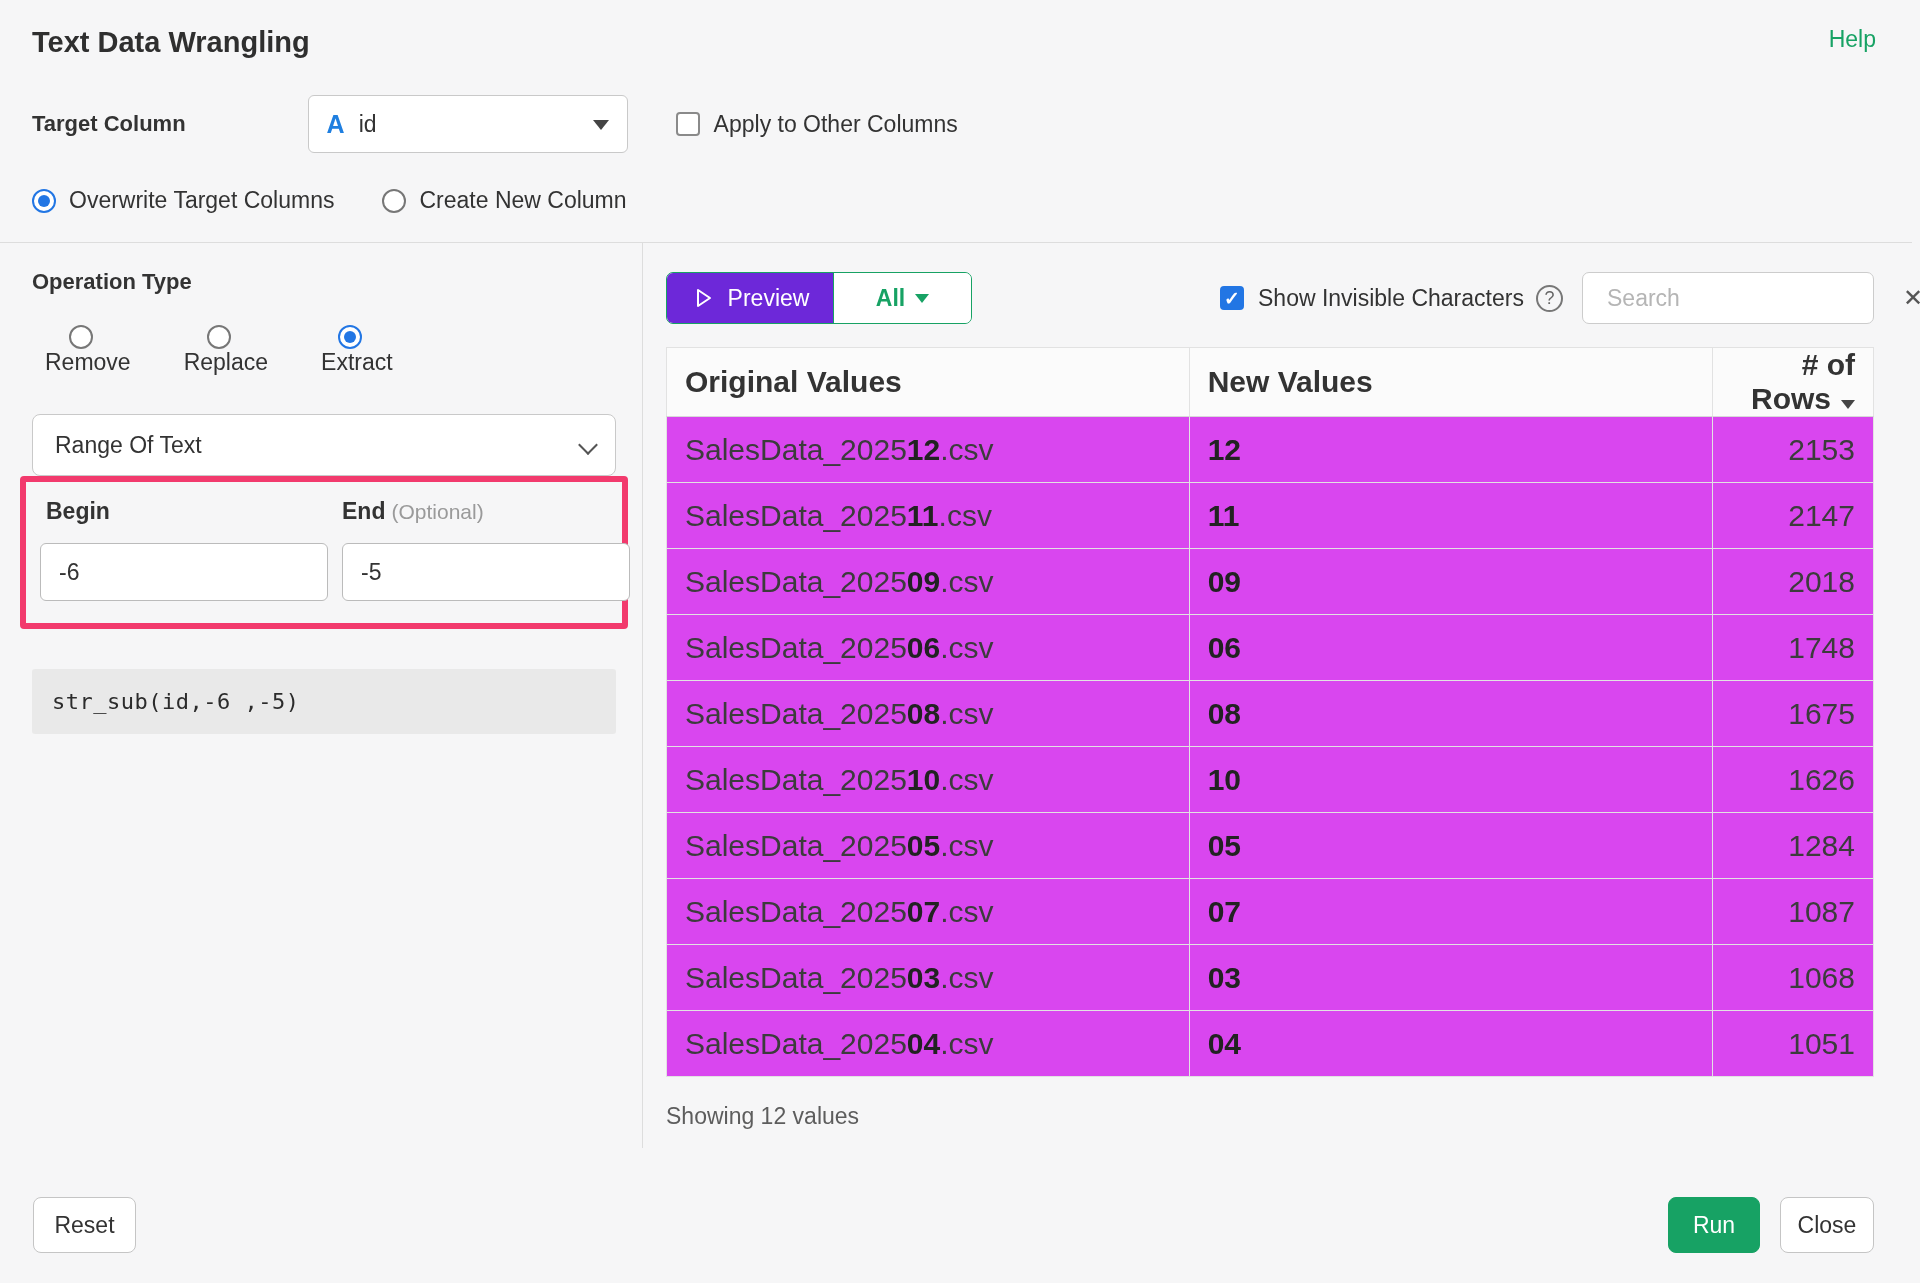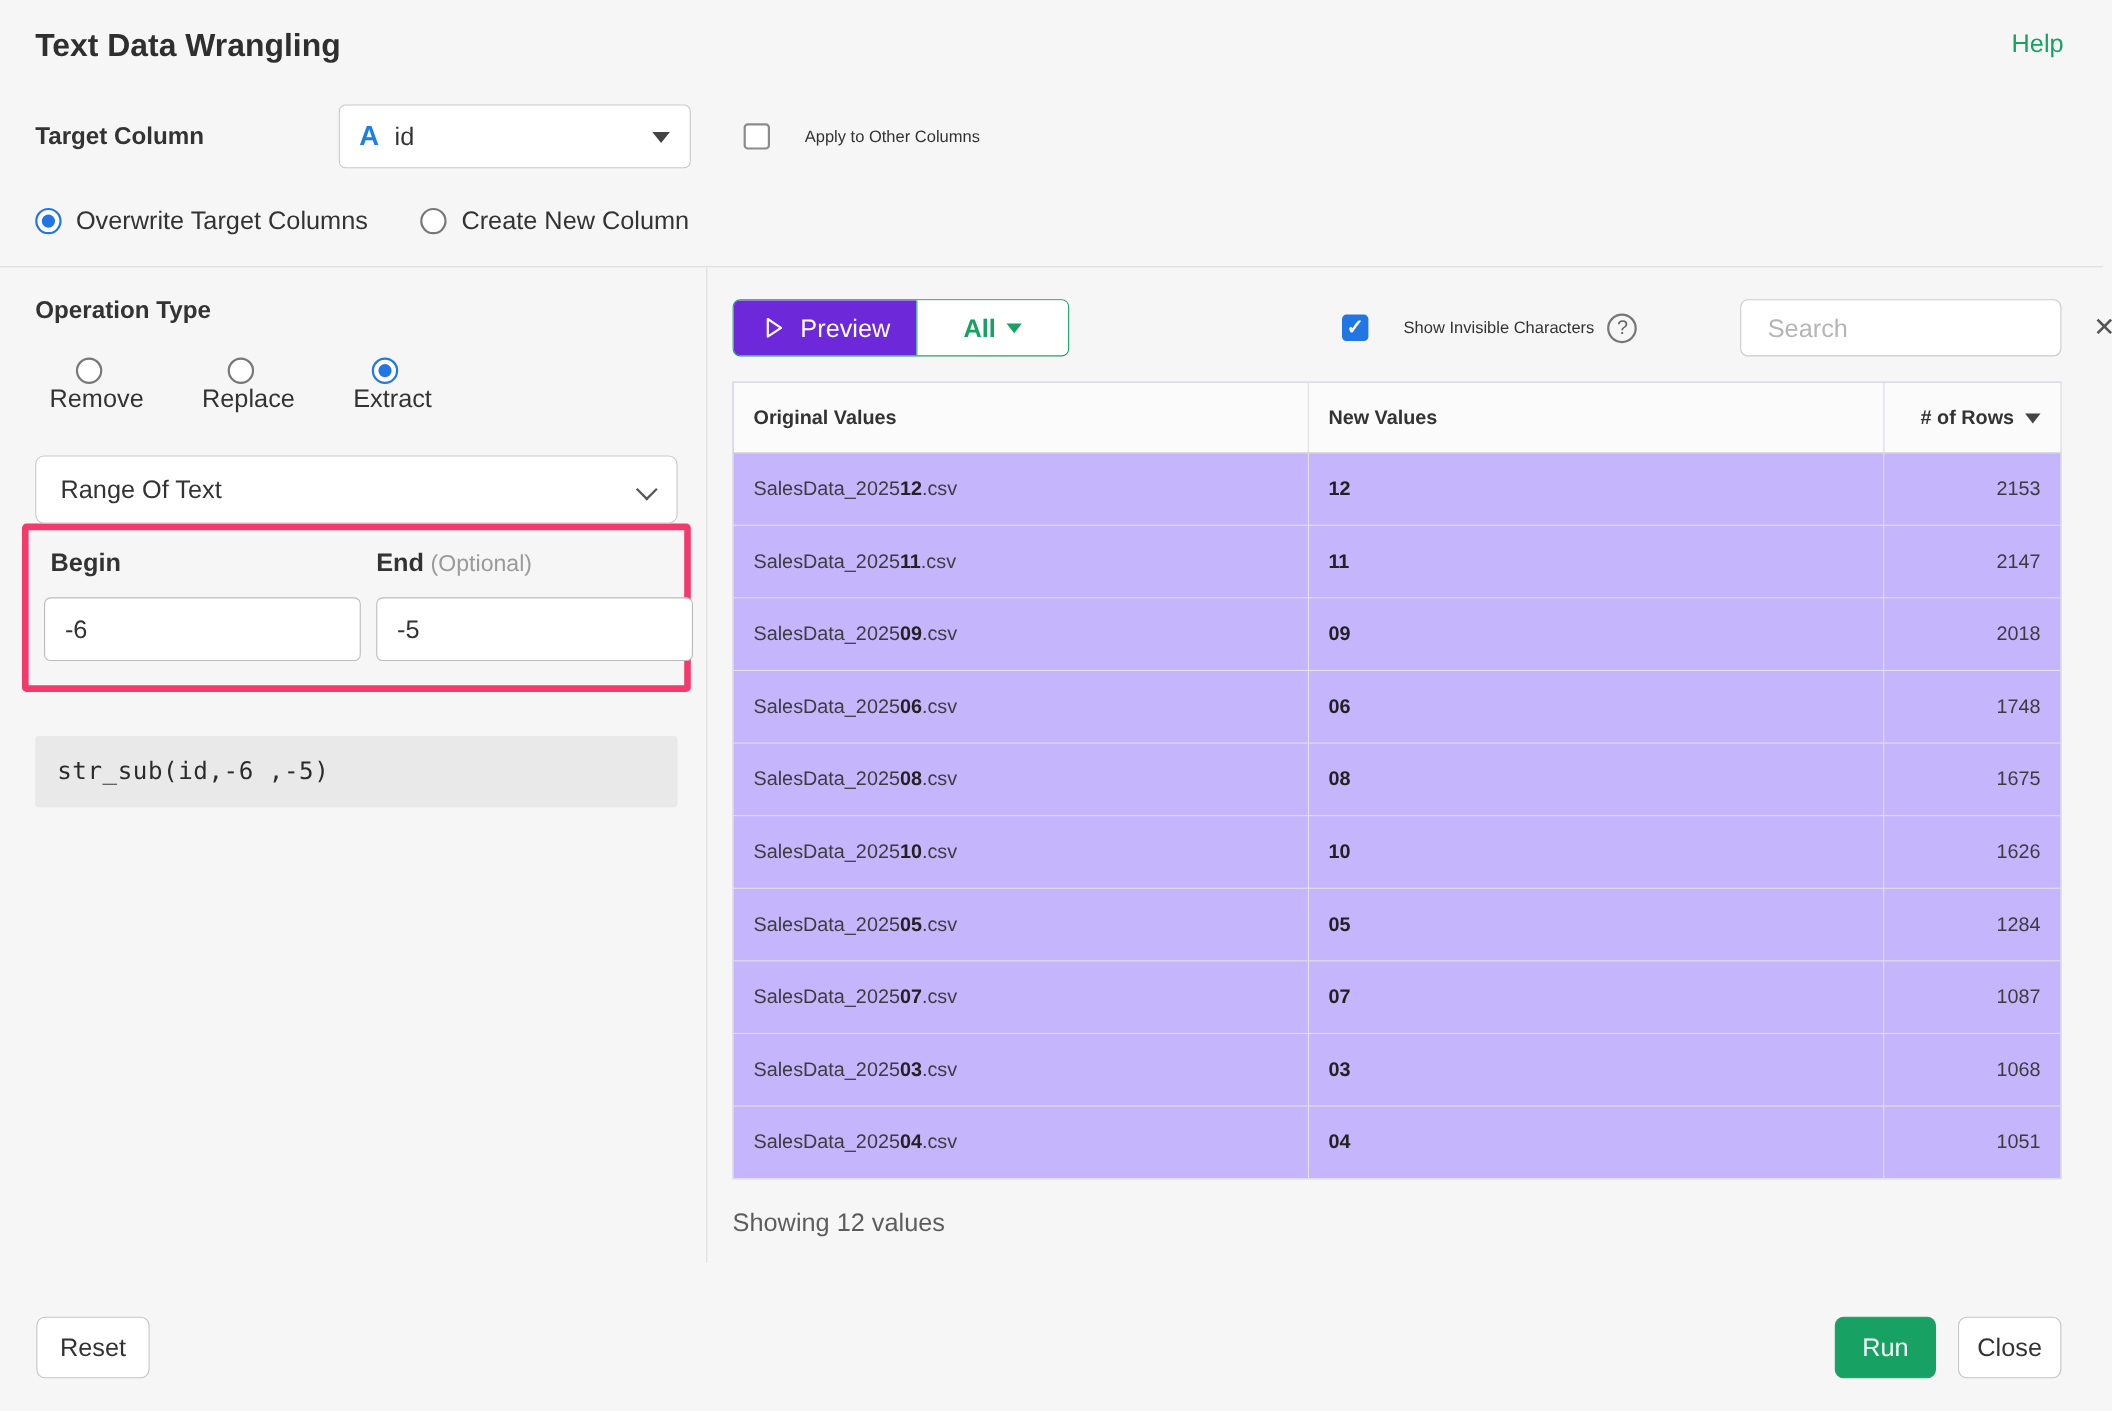--- a/index.html
+++ b/index.html
@@ -31,21 +31,21 @@
   .caret-down-solid {
     width: 0; height: 0; border-left: 8px solid transparent; border-right: 8px solid transparent;
     border-top: 10px solid #444; position: absolute; right: 18px; top: 24px;
   }
   .chk-row { display: flex; align-items: center; margin-left: 48px; cursor: pointer; }
   .checkbox {
     width: 24px; height: 24px; border: 2px solid #8a8a8a; border-radius: 4px; background: #fff;
     display: inline-flex; align-items: center; justify-content: center; flex: none;
   }
   .checkbox.checked { background: #2276e4; border-color: #2276e4; color: #fff; font-size: 19px; font-weight: 700; }
-  .chk-label { font-size: 15px; margin-left: 32px; color: #333; }
+  .chk-label { font-size: 23px; margin-left: 14px; color: #333; }
 
   
   .radio-row { display: flex; align-items: center; margin: 34px 0 0 32px; }
   .radio-opt { display: flex; align-items: center; cursor: pointer; margin-right: 48px; }
   .radio {
     width: 24px; height: 24px; border-radius: 50%; border: 2px solid #777; background: #fff;
     display: inline-flex; align-items: center; justify-content: center; flex: none;
   }
   .radio.checked { border-color: #2276e4; }
   .radio.checked::after { content: ""; width: 12px; height: 12px; border-radius: 50%; background: #2276e4; }
@@ -121,22 +121,22 @@
   .search-box input {
     border: none; outline: none; flex: 1; font-size: 23px; font-family: "Liberation Sans", sans-serif;
     color: #333; margin-left: 10px; background: transparent;
   }
   .search-box input::placeholder { color: #b5b5b5; }
   .x-icon { font-size: 24px; color: #555; cursor: pointer; line-height: 1; }
 
   
   .tbl-wrap { margin-top: 22px; }
   table.preview-table {
-    width: 100%; border-collapse: collapse; background: #c4b5fd; border: 1px solid #d5d5d5;
-    table-layout: fixed; font-size: 18px;
+    width: 100%; border-collapse: collapse; background: #d946ef; border: 1px solid #d5d5d5;
+    table-layout: fixed; font-size: 30px;
   }
   .preview-table th, .preview-table td { border: 1px solid #e2e2e2; }
   .preview-table thead th {
     background: #fbfbfb; text-align: left; font-weight: 700; color: #333;
     height: 64px; padding: 0 18px; border-bottom: 1px solid #d8d8d8;
   }
   .preview-table thead th.num { text-align: right; }
   .sort-caret {
     display: inline-block; width: 0; height: 0; border-left: 7px solid transparent;
     border-right: 7px solid transparent; border-top: 9px solid #444; margin-left: 10px;

